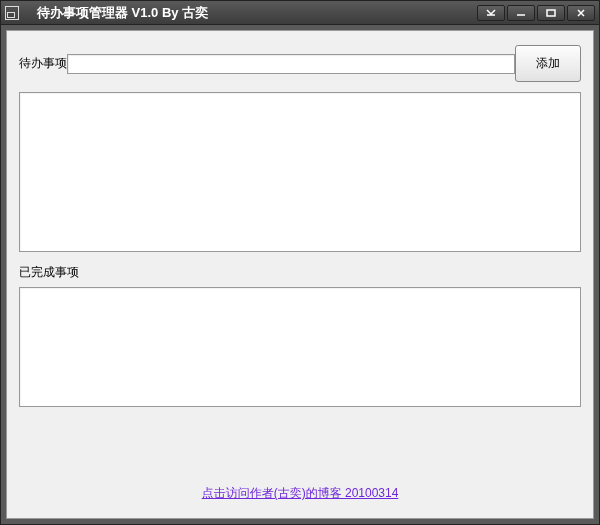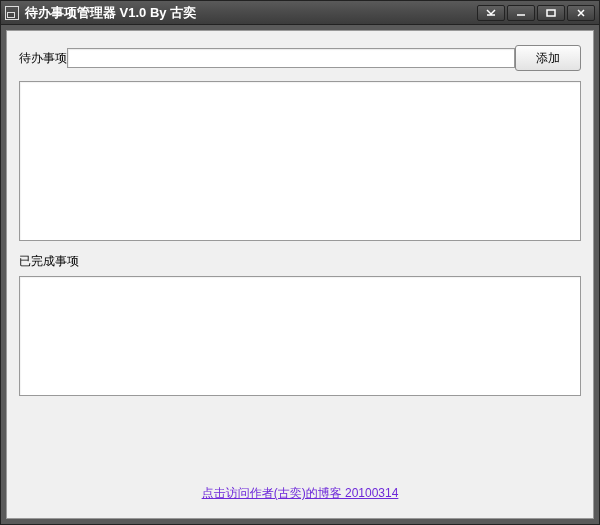--- a/index.html
+++ b/index.html
@@ -20,20 +20,21 @@
     .titlebar {
       height: 24px;
       background: linear-gradient(to bottom, #5a5a5a 0%, #4a4a4a 50%, #3c3c3c 100%);
       display: flex;
       align-items: center;
       color: #fff;
       font-weight: bold;
       font-size: 13px;
       padding: 0 4px;
       border-bottom: 1px solid #222;
+      gap: 12px;
     }
     .titlebar-icon {
       width: 14px;
       height: 14px;
       border: 1px solid #ddd;
       margin-right: 6px;
       display: flex;
       align-items: flex-end;
       padding: 1px;
     }
@@ -81,21 +82,21 @@
       flex: 1;
       height: 20px;
       border: 1px solid #999;
       background: #fff;
       padding: 0 4px;
       font-size: 12px;
       box-shadow: inset 1px 1px 1px rgba(0,0,0,0.08);
     }
     .add-btn {
       width: 66px;
-      height: 26px;
+      height: 37px;
       background: linear-gradient(to bottom, #fdfdfd, #e3e3e3);
       border: 1px solid #888;
       border-radius: 3px;
       font-size: 12px;
       cursor: pointer;
     }
     .list-box {
       background: #fff;
       border: 1px solid #999;
       width: 100%;

